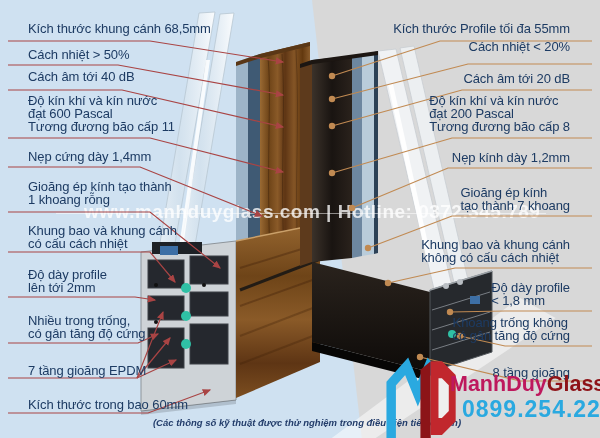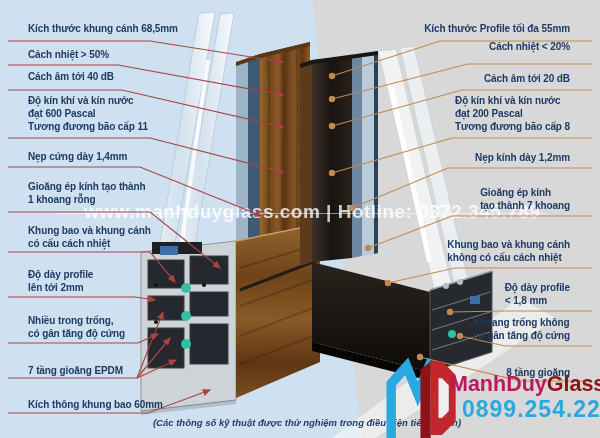--- a/index.html
+++ b/index.html
@@ -13,21 +13,21 @@
     clip-path:polygon(52% 0,100% 0,100% 100%,60.3% 100%);
   }
   .floor-wedge{
     position:absolute;inset:0;
     clip-path:polygon(55.3% 100%,86.6% 68%,92.6% 72.6%,62.6% 100%);
     background:rgba(255,255,255,.5);
   }
   svg.layer{position:absolute;left:0;top:0;}
   .lbl{
     position:absolute;white-space:pre-line;color:#1d3b63;
-    font-weight:700;font-size:10px;line-height:13px;letter-spacing:-0.1px;
+    font-weight:400;font-size:13px;line-height:13px;letter-spacing:-0.1px;
   }
   .lbl-l{left:28px;text-align:left;}
   .lbl-r{right:30px;}
   .watermark{
     position:absolute;left:84px;top:201px;width:470px;
     color:rgba(255,255,255,.78);font-size:19px;font-weight:600;
     letter-spacing:.5px;white-space:nowrap;
   }
   .wm-line{position:absolute;left:56px;top:213px;width:490px;height:1px;background:rgba(255,255,255,.5);}
   .footnote{
@@ -215,21 +215,21 @@
     <div class="lbl lbl-l" style="top:150px">Nẹp cứng dày 1,4mm</div>
     <div class="lbl lbl-l" style="top:180px">Gioăng ép kính tạo thành
 1 khoang rỗng</div>
     <div class="lbl lbl-l" style="top:224px">Khung bao và khung cánh
 có cấu cách nhiệt</div>
     <div class="lbl lbl-l" style="top:268px">Độ dày profile
 lên tới 2mm</div>
     <div class="lbl lbl-l" style="top:314px">Nhiều trong trống,
 có gân tăng độ cứng</div>
     <div class="lbl lbl-l" style="top:364px">7 tầng gioăng EPDM</div>
-    <div class="lbl lbl-l" style="top:398px">Kích thông khung bao 60mm</div>
+    <div class="lbl lbl-l" style="top:398px">Kích thước trong bao 60mm</div>
   </div>
 
   <div>
     <div class="lbl lbl-r" style="top:22px">Kích thước Profile tối đa 55mm</div>
     <div class="lbl lbl-r" style="top:40px">Cách nhiệt &lt; 20%</div>
     <div class="lbl lbl-r" style="top:72px">Cách âm tới 20 dB</div>
     <div class="lbl lbl-r" style="top:94px">Độ kín khí và kín nước
 đạt 200 Pascal
 Tương đương bão cấp 8</div>
     <div class="lbl lbl-r" style="top:151px">Nẹp kính dày 1,2mm</div>

